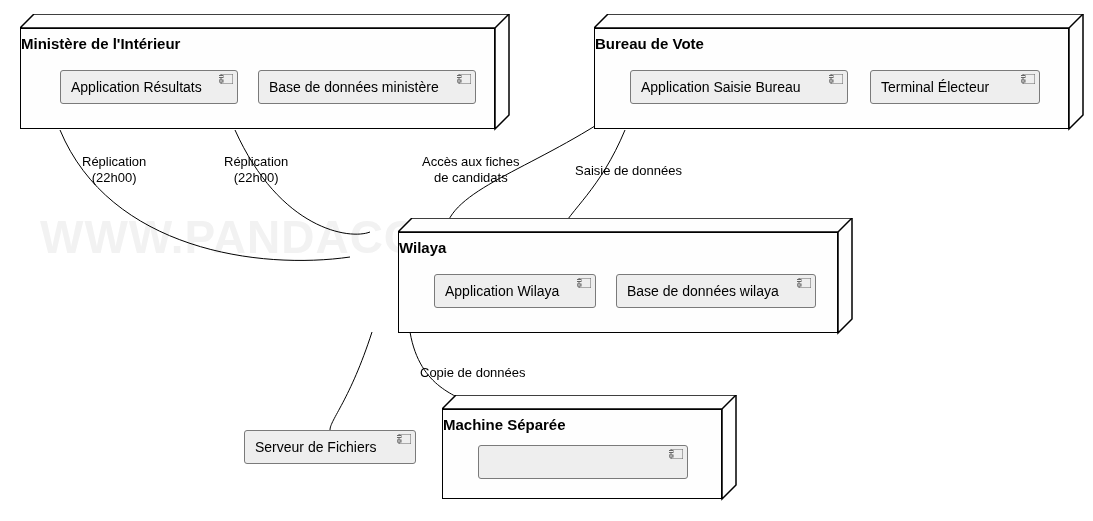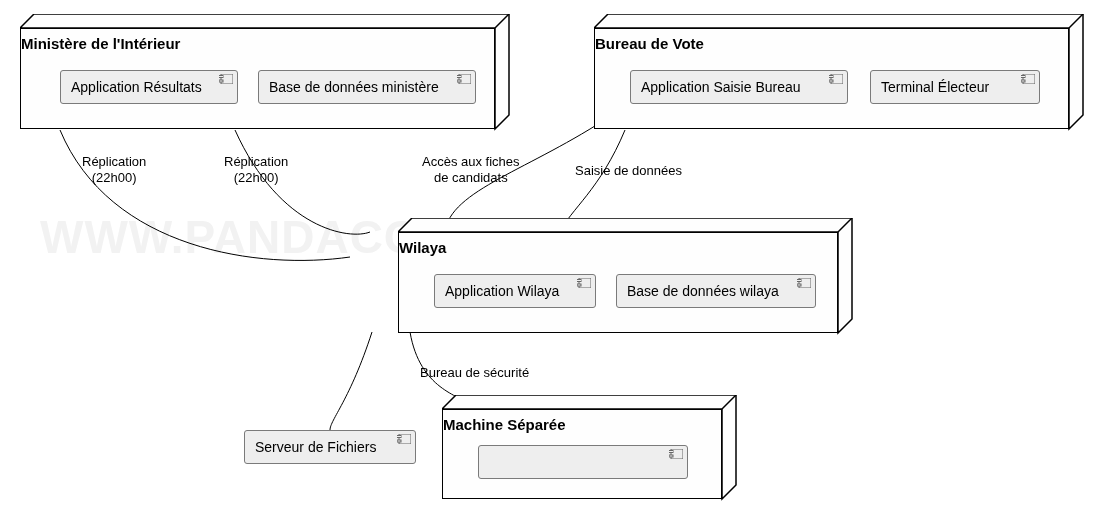--- a/index.html
+++ b/index.html
@@ -190,13 +190,13 @@
       <rect x="2" y="0" width="12" height="10" fill="none" stroke="#666"></rect>
       <rect x="0" y="1.5" width="4" height="2" fill="#eee" stroke="#666"></rect>
       <rect x="0" y="6" width="4" height="2" fill="#eee" stroke="#666"></rect>
     </svg>
 </div>
 
 <div class="label" style="left:82px; top:154px;">Réplication<br>(22h00)</div>
 <div class="label" style="left:224px; top:154px;">Réplication<br>(22h00)</div>
 <div class="label" style="left:422px; top:154px;">Accès aux fiches<br>de candidats</div>
 <div class="label" style="left:575px; top:163px;">Saisie de données</div>
-<div class="label" style="left:420px; top:365px;">Bureau de sécurité</div>
+<div class="label" style="left:420px; top:365px;">Copie de données</div>
 
 </body></html>

